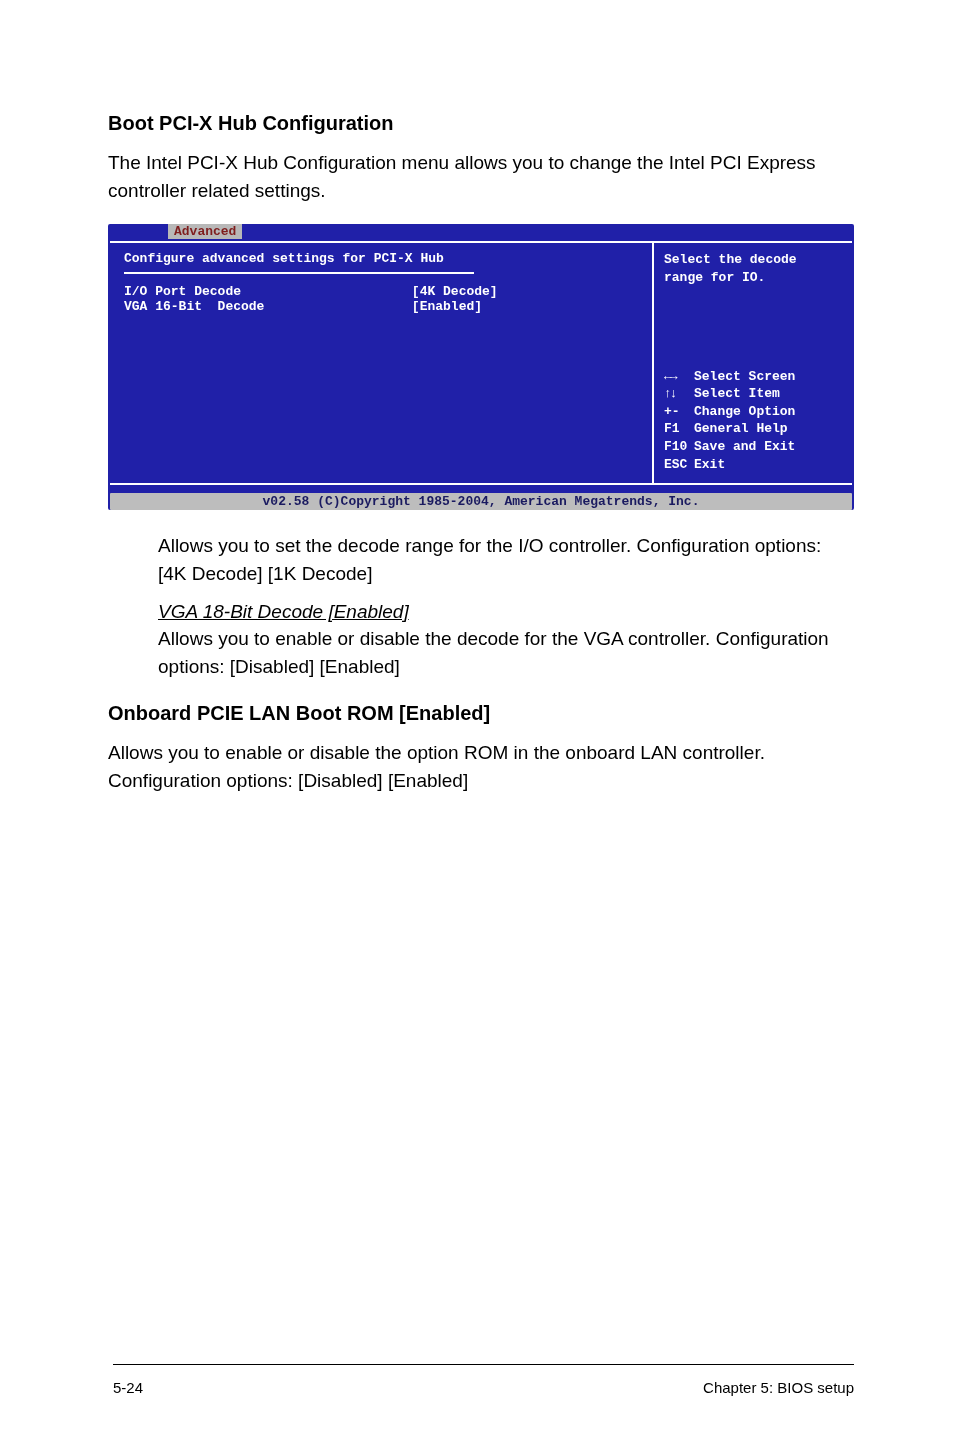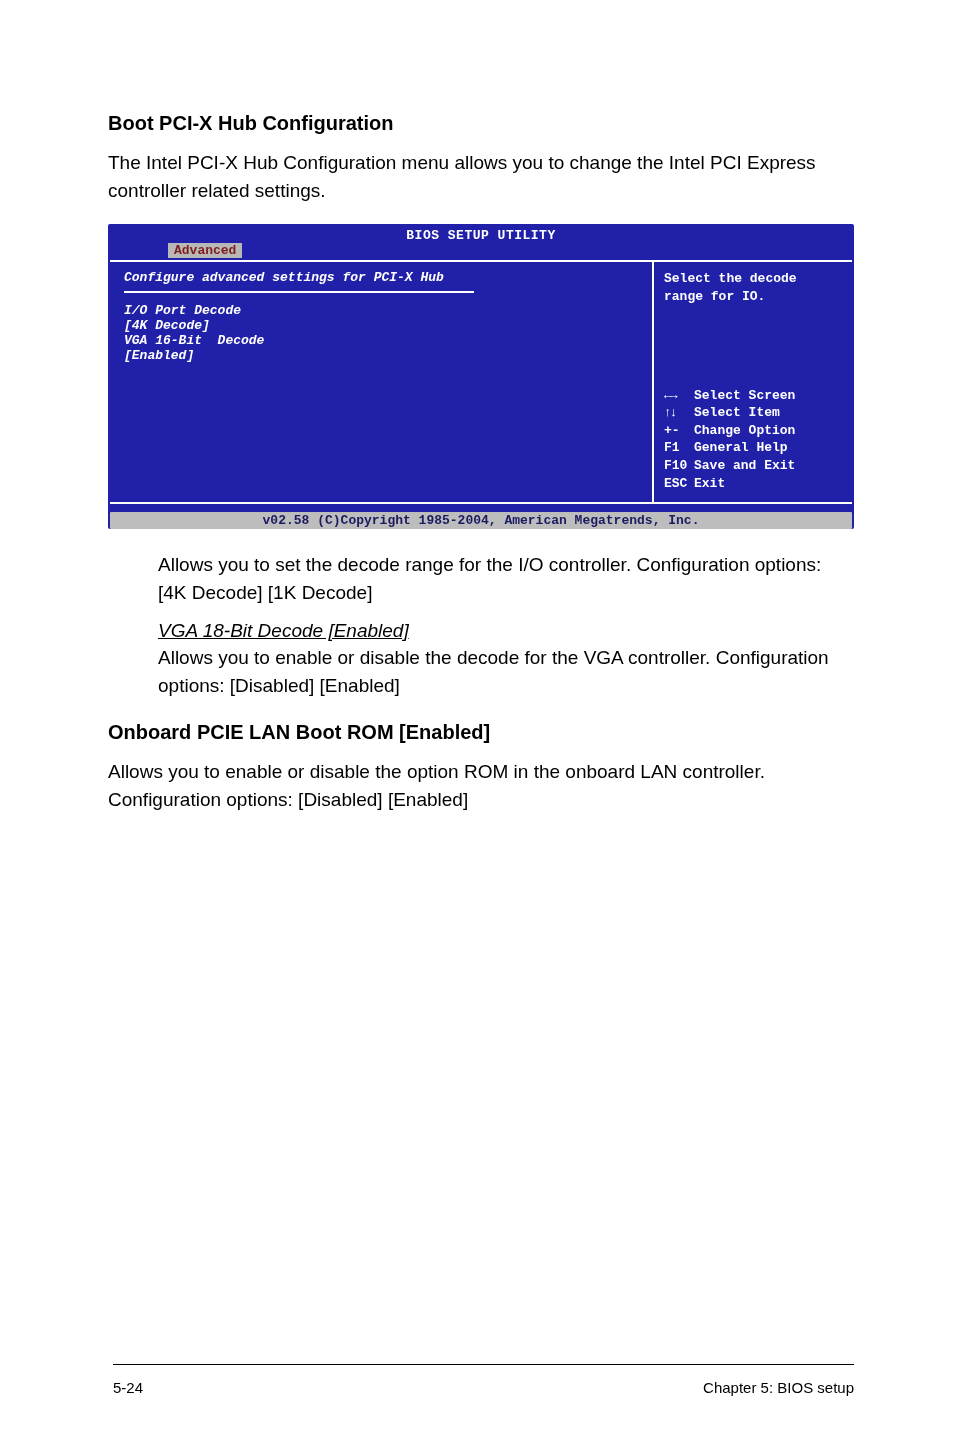--- a/index.html
+++ b/index.html
@@ -49,37 +49,36 @@
   .bios-body {
     display: flex;
     border-top: 2px solid #ffffff;
     border-bottom: 2px solid #ffffff;
     margin: 0 2px;
   }
   .bios-left {
     flex: 1 1 auto;
     padding: 8px 14px 26px 14px;
     min-height: 240px;
-    font-style: italic;
   }
   .bios-right {
     width: 200px;
     border-left: 2px solid #ffffff;
     padding: 8px 10px 10px 10px;
     display: flex;
     flex-direction: column;
     justify-content: space-between;
   }
   .config-heading { white-space: pre; }
   .config-underline {
     border-top: 2px solid #ffffff;
     width: 68%;
     margin: 6px 0 10px 0;
   }
-  .config-row { display: flex; flex-direction: column; }
+  .config-row { display: flex; }
   .config-label { width: 56%; white-space: pre; }
   .config-value { white-space: pre; }
   .help-text { line-height: 1.35; }
   .key-help { line-height: 1.35; }
   .key-row { display: flex; white-space: pre; }
   .key-icon { width: 30px; display: inline-block; }
   .arrow-lr::before { content: "\2190\2192"; letter-spacing: -2px; }
   .arrow-ud::before { content: "\2191\2193"; letter-spacing: -2px; }
   .bios-footer {
     text-align: center;
@@ -107,21 +106,20 @@
     font-size: 15px;
   }
 </style>
 </head>
 <body>
 
 <h3 data-name="section-heading">Boot PCI-X Hub Configuration</h3>
 <p data-name="section-description">The Intel PCI-X Hub Configuration menu allows you to change the Intel PCI Express controller related settings.</p>
 
 <div class="bios" data-name="bios-window">
-  <div class="bios-title" data-name="bios-title">BIOS SETUP UTILITY</div>
   <div class="bios-tabs" data-name="bios-tab-bar">
     <span class="bios-tab" data-name="bios-tab-advanced">Advanced</span>
   </div>
   <div class="bios-body">
     <div class="bios-left" data-name="bios-left-panel">
       <div class="config-heading" data-name="bios-config-heading">Configure advanced settings for PCI-X Hub</div>
       <div class="config-underline" data-name="bios-divider"></div>
       <div class="config-row" data-name="bios-option-io-port-decode">
         <span class="config-label" data-name="bios-option-label">I/O Port Decode</span>
         <span class="config-value" data-name="bios-option-value">[4K Decode]</span>

